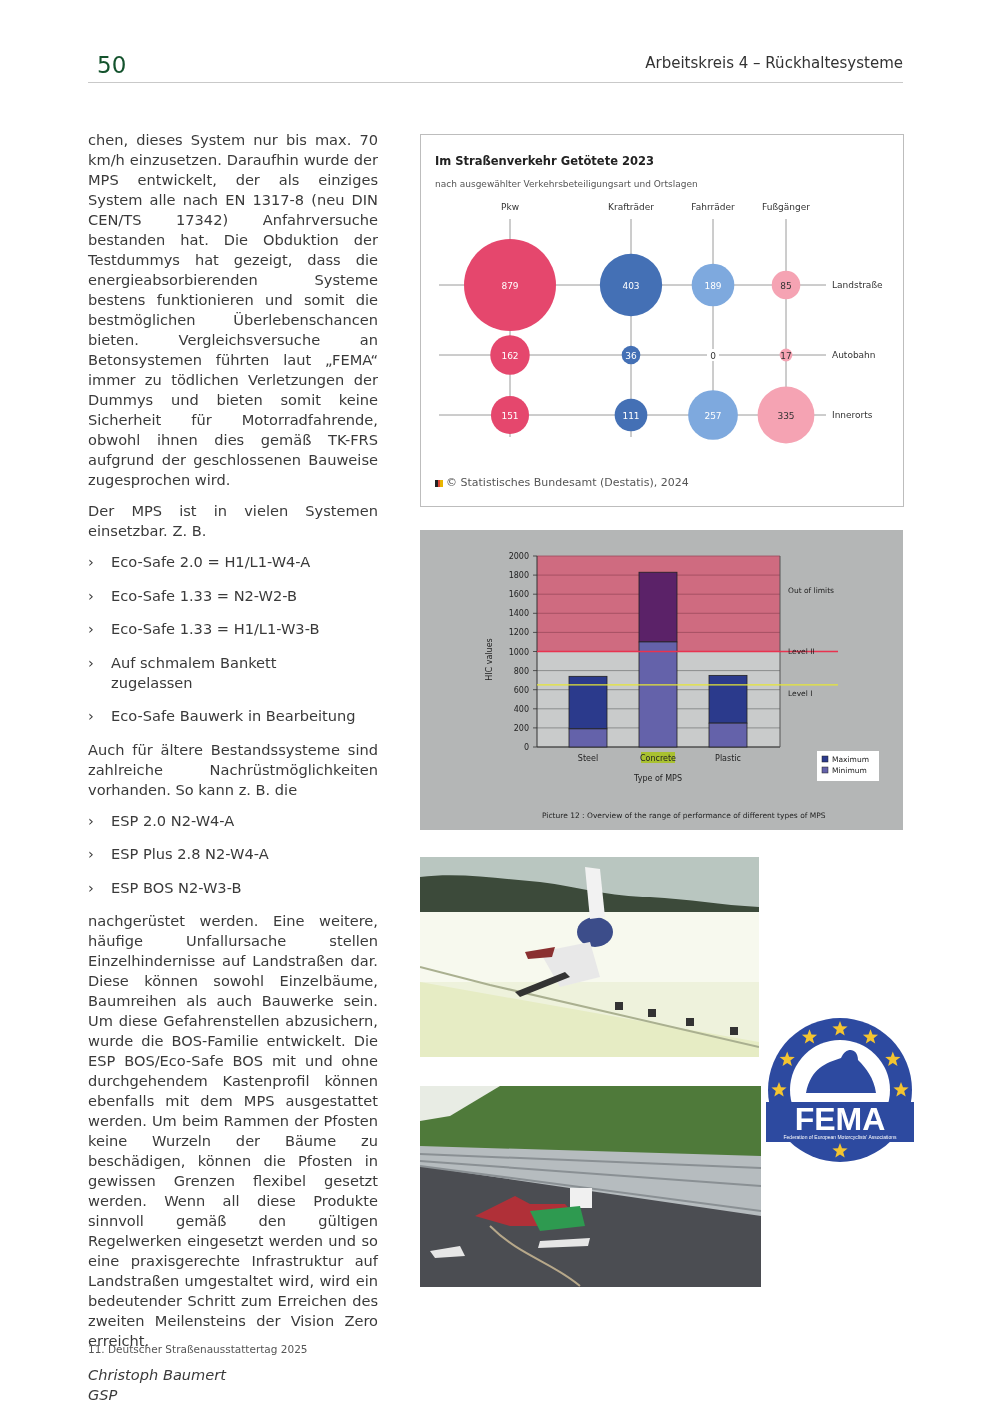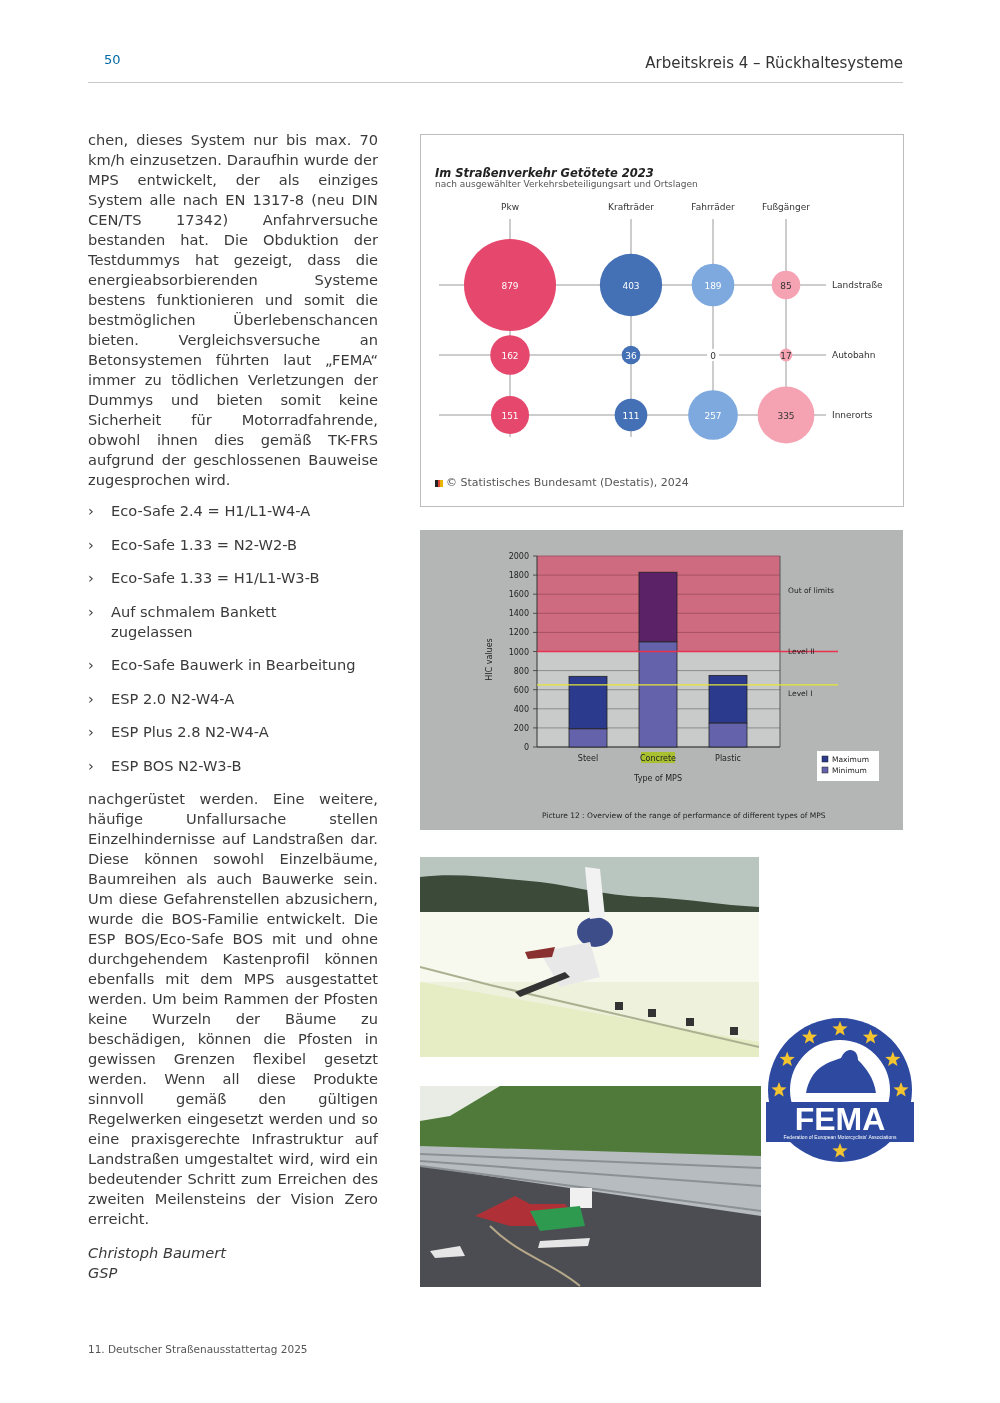--- a/index.html
+++ b/index.html
@@ -1,57 +1,59 @@
 <!DOCTYPE html>
 <html><head>
 <meta charset="utf-8">
 <style>
   html,body{margin:0;padding:0;background:#fff;}
   body{width:1000px;height:1403px;position:relative;overflow:hidden;font-family:"DejaVu Sans",sans-serif;color:#2b2b2b;}
   .hdr{position:absolute;left:88px;top:52px;width:815px;height:30px;border-bottom:1px solid #c9c9c9;}
-  .hdr .pg{position:absolute;left:16px;top:0;font-size:13px;color:#0369a1;}
+  .hdr .pg{position:absolute;left:9px;top:0;font-size:23px;color:#14532d;}
   .hdr .sec{position:absolute;right:0;top:2px;font-size:15px;color:#333;}
   .col{position:absolute;left:88px;top:130px;width:302px;font-size:14.6px;line-height:20px;color:#3a3a3a;}
   .col p{margin:0 12px 11px 0;text-align:justify;}
   .col ul{list-style:none;margin:0 0 11px 0;padding:0;}
   .col li{position:relative;padding-left:23px;margin-bottom:13.5px;}
   .col li .ch{position:absolute;left:0;top:0;}
   .col .auth{font-style:italic;margin-top:14px;}
   .foot{position:absolute;left:88px;top:1343px;font-size:10.5px;color:#555;}
   
   .bub{position:absolute;left:420px;top:134px;width:482px;height:371px;border:1px solid #bdbdbd;background:#fff;}
   .bub svg{position:absolute;left:0;top:0;}
-  .bub .t1{position:absolute;left:14px;top:31px;font-size:11.5px;font-weight:bold;color:#222;font-style:italic;}
+  .bub .t1{position:absolute;left:14px;top:19px;font-size:11.5px;font-weight:bold;color:#222;}
   .bub .t2{position:absolute;left:14px;top:44px;font-size:9px;color:#555;}
   .bub .src{position:absolute;left:14px;top:341px;font-size:11px;color:#555;}
   
   .hic{position:absolute;left:420px;top:530px;width:483px;height:300px;background:#b4b6b6;}
   .hic svg{position:absolute;left:0;top:0;}
   
   .ph1{position:absolute;left:420px;top:857px;width:339px;height:200px;overflow:hidden;}
   .ph2{position:absolute;left:420px;top:1086px;width:341px;height:201px;overflow:hidden;}
   .logo{position:absolute;left:766px;top:1008px;width:148px;height:160px;}
 </style>
 </head>
 <body>
 
 <div class="hdr">
   <span class="pg">50</span>
   <span class="sec">Arbeitskreis 4 – Rückhaltesysteme</span>
 </div>
 
 <div class="col">
   <p>chen, dieses System nur bis max. 70 km/h einzusetzen. Daraufhin wurde der MPS entwickelt, der als einziges System alle nach EN 1317-8 (neu DIN CEN/TS 17342) Anfahrversuche bestanden hat. Die Obduktion der Testdummys hat gezeigt, dass die energieabsorbierenden Systeme bestens funktionieren und somit die bestmöglichen Überlebenschancen bieten. Vergleichsversuche an Betonsystemen führten laut „FEMA“ immer zu tödlichen Verletzungen der Dummys und bieten somit keine Sicherheit für Motorradfahrende, obwohl ihnen dies gemäß TK-FRS aufgrund der geschlossenen Bauweise zugesprochen wird.</p>
+  <p>Der MPS ist in vielen Systemen einsetzbar. Z. B.</p>
   <ul>
-    <li><span class="ch">›</span><span>Eco-Safe 2.4 = H1/L1-W4-A</span></li>
+    <li><span class="ch">›</span><span>Eco-Safe 2.0 = H1/L1-W4-A</span></li>
     <li><span class="ch">›</span><span>Eco-Safe 1.33 = N2-W2-B</span></li>
     <li><span class="ch">›</span><span>Eco-Safe 1.33 = H1/L1-W3-B</span></li>
     <li style="width:190px"><span class="ch">›</span><span>Auf schmalem Bankett zugelassen</span></li>
     <li><span class="ch">›</span><span>Eco-Safe Bauwerk in Bearbeitung</span></li>
   </ul>
+  <p>Auch für ältere Bestandssysteme sind zahlreiche Nachrüstmöglichkeiten vorhanden. So kann z. B. die</p>
   <ul>
     <li><span class="ch">›</span><span>ESP 2.0 N2-W4-A</span></li>
     <li><span class="ch">›</span><span>ESP Plus 2.8 N2-W4-A</span></li>
     <li><span class="ch">›</span><span>ESP BOS N2-W3-B</span></li>
   </ul>
   <p>nachgerüstet werden. Eine weitere, häufige Unfallursache stellen Einzelhindernisse auf Landstraßen dar. Diese können sowohl Einzelbäume, Baumreihen als auch Bauwerke sein. Um diese Gefahrenstellen abzusichern, wurde die BOS-Familie entwickelt. Die ESP BOS/Eco-Safe BOS mit und ohne durchgehendem Kastenprofil können ebenfalls mit dem MPS ausgestattet werden. Um beim Rammen der Pfosten keine Wurzeln der Bäume zu beschädigen, können die Pfosten in gewissen Grenzen flexibel gesetzt werden. Wenn all diese Produkte sinnvoll gemäß den gültigen Regelwerken eingesetzt werden und so eine praxisgerechte Infrastruktur auf Landstraßen umgestaltet wird, wird ein bedeutender Schritt zum Erreichen des zweiten Meilensteins der Vision Zero erreicht.</p>
   <div class="auth">
     <div>Christoph Baumert</div>
     <div>GSP</div>
   </div>

